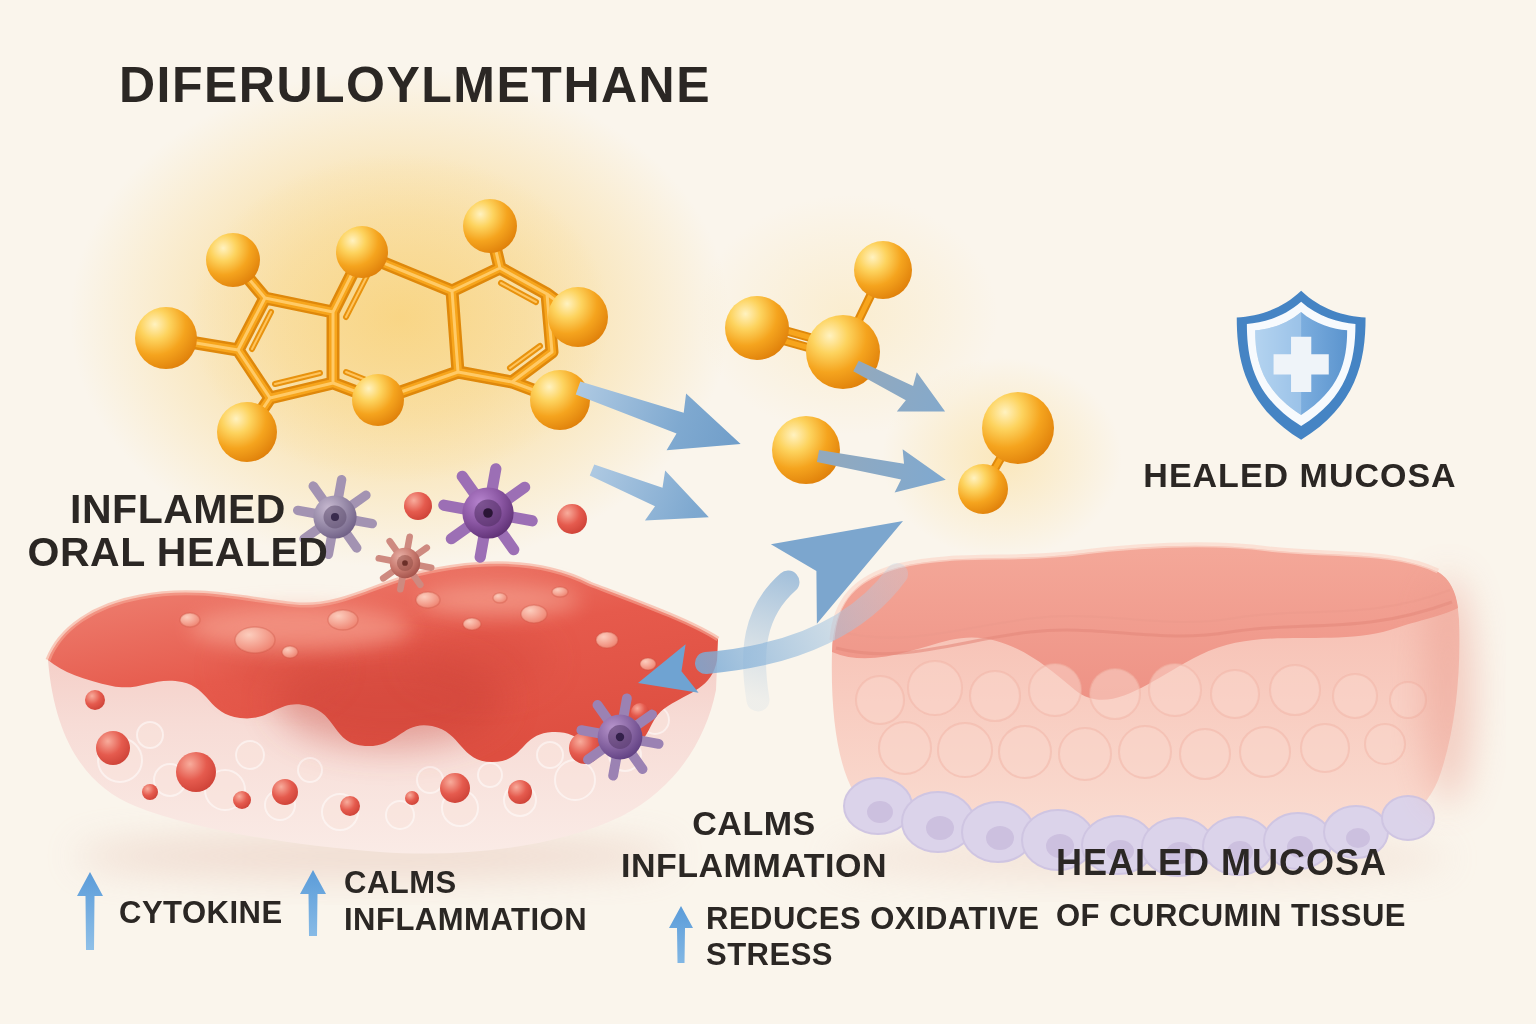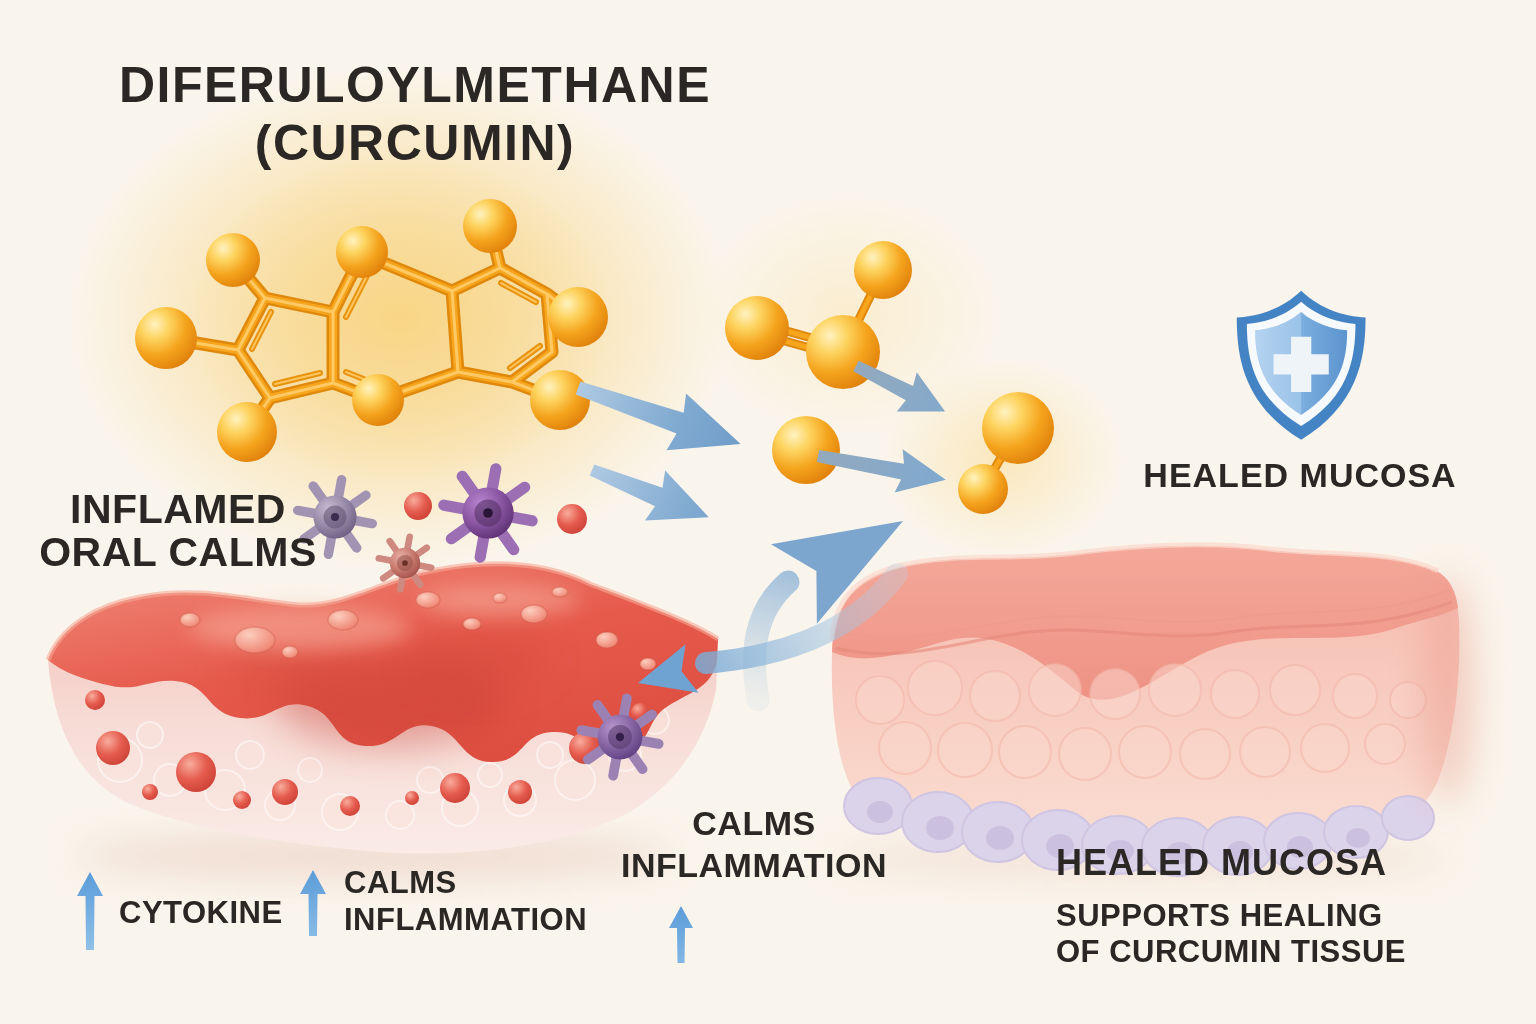--- a/index.html
+++ b/index.html
@@ -352,48 +352,50 @@
   <g transform="translate(313,870)">
         <path d="M0,0 L-13,24 L-4.5,24 L-4,66 L4,66 L4.5,24 L13,24 Z" fill="url(#ugrad)"></path>
       </g>
   <g transform="translate(681,906)">
         <path d="M0,0 L-12,22 L-4,22 L-3.5,57 L3.5,57 L4,22 L12,22 Z" fill="url(#ugrad)"></path>
       </g>
 </svg>
 
 <div id="title" class="lbl c">
   <div>DIFERULOYLMETHANE</div>
-  <div>(CURCUMIN)</div>
 </div>
 
 <div id="protection" class="lbl c">
 </div>
 
 <div id="shieldCap" class="lbl c">HEALED MUCOSA</div>
 
 <div id="inflamedLbl" class="lbl c">
   <div>INFLAMED</div>
-  <div>ORAL CALMS</div>
+  <div>ORAL HEALED</div>
 </div>
 
 <div id="cytokine" class="lbl">
   <div>CYTOKINE</div>
 </div>
 
 <div id="calmsLeft" class="lbl">
   <div>CALMS</div>
   <div>INFLAMMATION</div>
 </div>
 
 <div id="calmsCenter" class="lbl c">
   <div>CALMS</div>
   <div>INFLAMMATION</div>
 </div>
 
+<div id="oxidative" class="lbl">
+  <div>REDUCES OXIDATIVE</div>
+  <div>STRESS</div>
+</div>
 
 <div id="healedTitle" class="lbl">HEALED MUCOSA</div>
 
 <div id="healedSub" class="lbl">
-  <div>SUPPORTS HEALING</div>
   <div>OF CURCUMIN TISSUE</div>
 </div>
 
 </div>
 
 </body></html>

